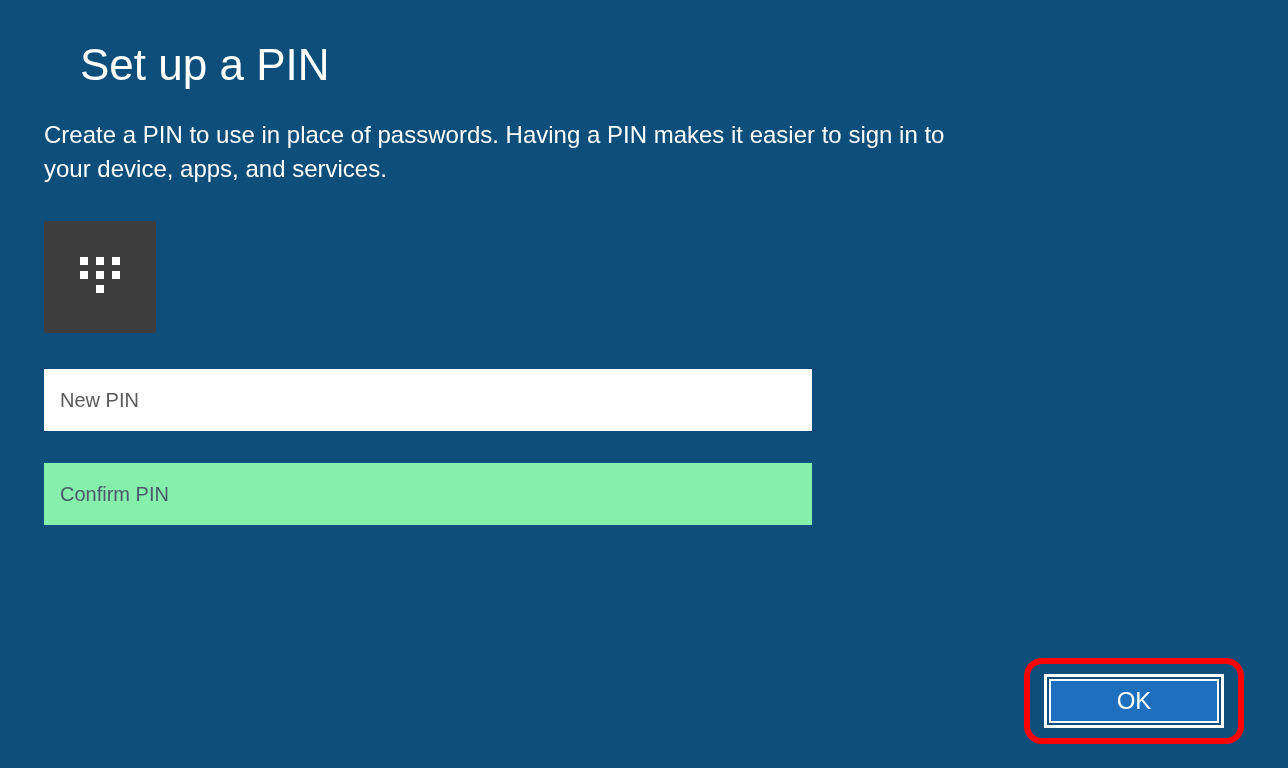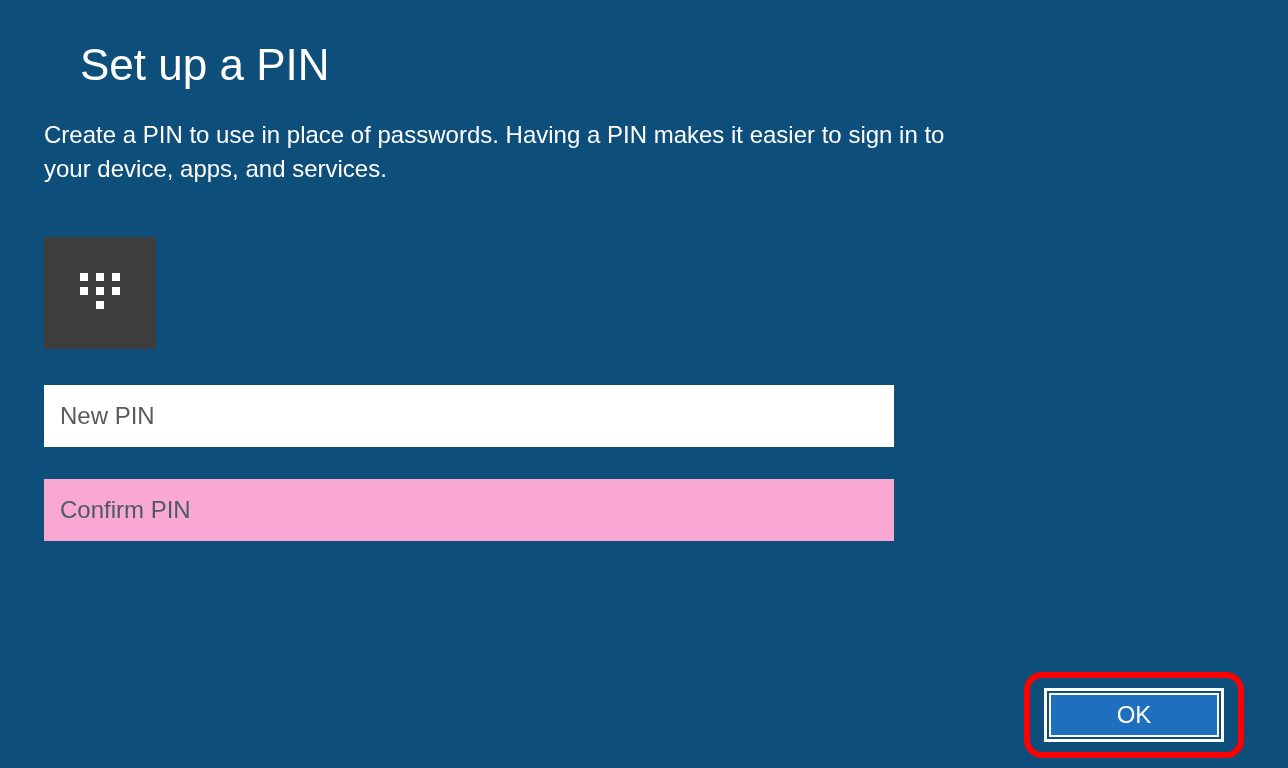--- a/index.html
+++ b/index.html
@@ -15,57 +15,57 @@
     font-size: 44px;
     font-weight: 300;
     margin-bottom: 28px;
     margin-left: 36px;
   }
   .description {
     font-size: 24px;
     font-weight: 400;
     line-height: 1.4;
     max-width: 950px;
-    margin-bottom: 52px;
+    margin-bottom: 36px;
   }
   .keypad-tile {
     width: 112px;
     height: 112px;
     background: #3d3d3d;
     display: flex;
     align-items: center;
     justify-content: center;
     margin-bottom: 36px;
   }
   .keypad-tile svg { display: block; }
   .input-row { margin-bottom: 32px; }
   .pin-input {
-    width: 850px;
+    width: 768px;
     height: 62px;
     border: none;
     outline: none;
-    font-size: 24px;
+    font-size: 20px;
     padding: 0 16px;
     font-family: inherit;
   }
   .pin-input.active {
     background: #ffffff;
     color: #333333;
   }
   .pin-input.inactive {
-    background: #f9a8d4;
+    background: #86efac;
     color: #4a5a68;
   }
   .pin-input::placeholder { color: #5a5a5a; }
   .pin-input.inactive::placeholder { color: #4a5a68; }
 
   .button-bar {
     position: absolute;
     right: 44px;
-    bottom: 10px;
+    bottom: 24px;
     display: flex;
     align-items: center;
     gap: 36px;
   }
   .btn {
     width: 180px;
     height: 54px;
     border: 3px solid #ffffff;
     background: transparent;
     color: #ffffff;

